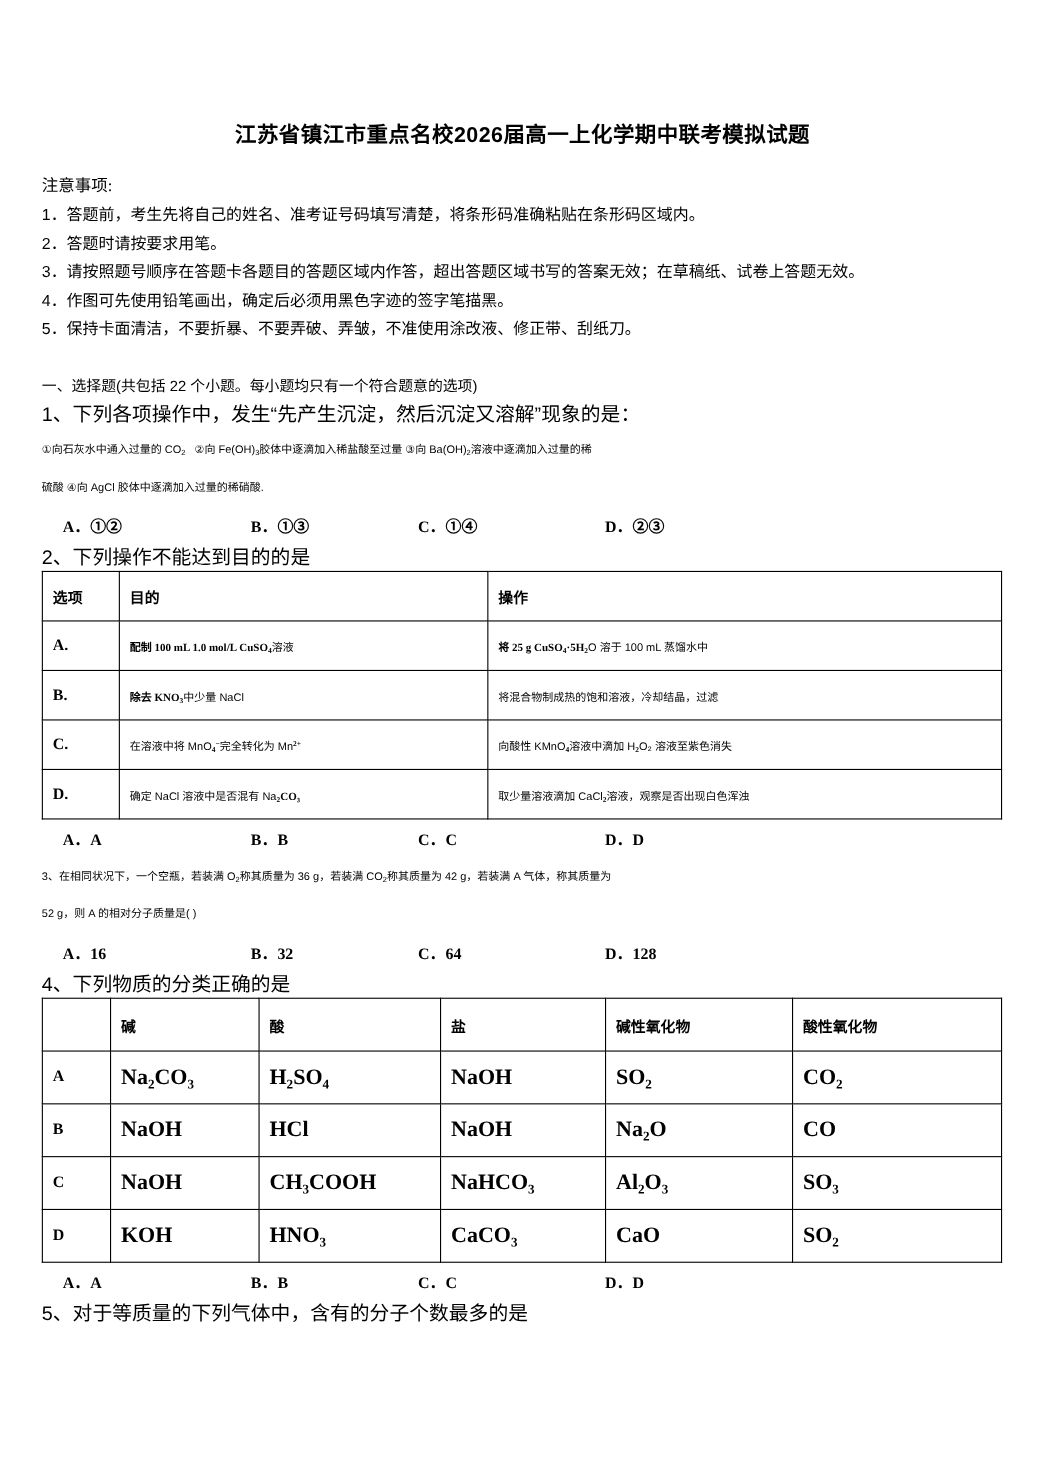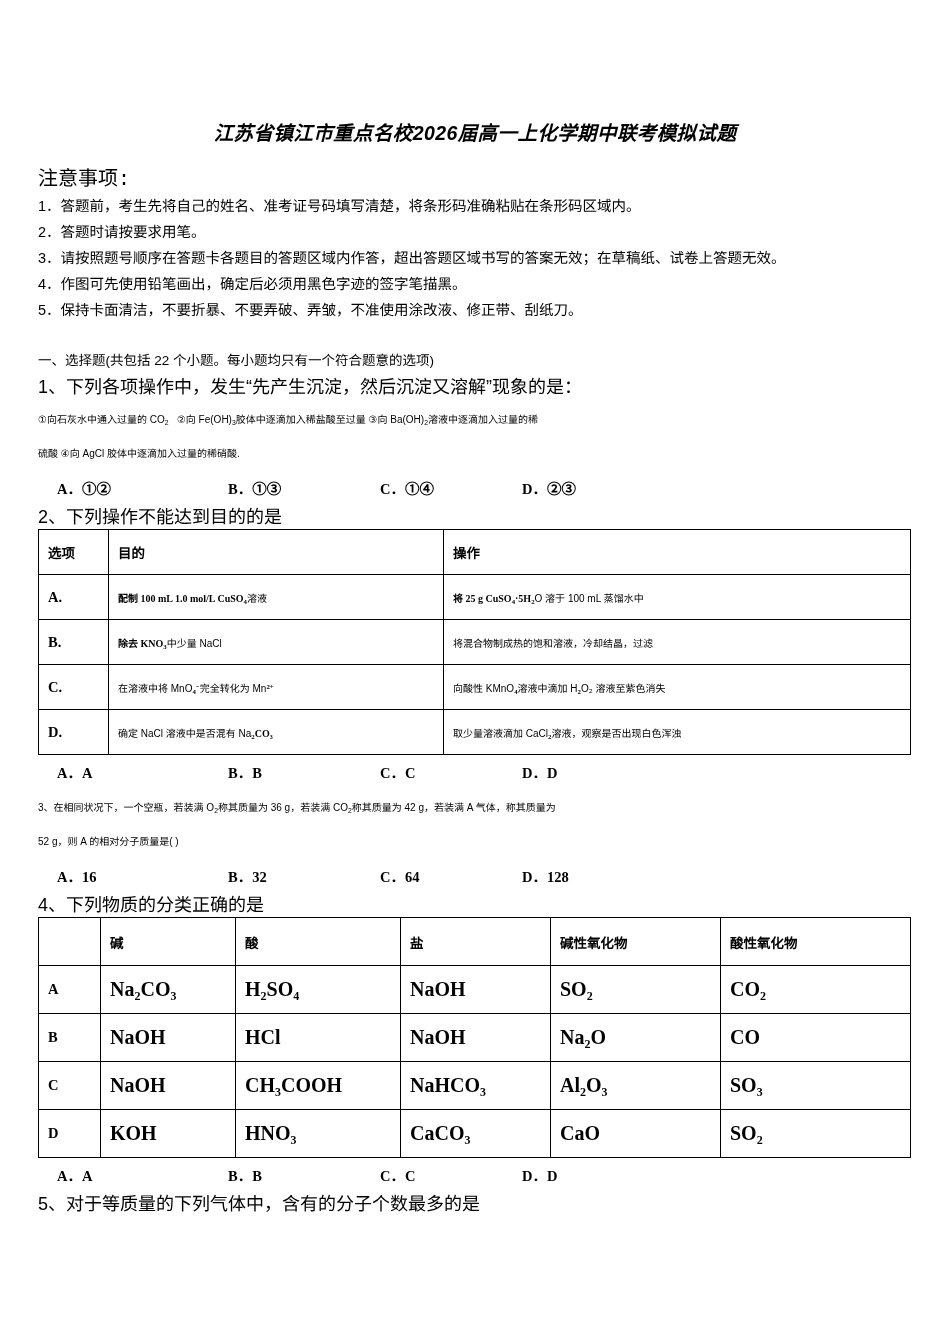--- a/index.html
+++ b/index.html
@@ -19,38 +19,37 @@
     position: relative;
     width: 950px;
     min-height: 1344px;
     box-sizing: border-box;
     padding: 0 38px;
     background: #ffffff;
   }
 
   
   .doc-title {
-    margin: 18px;
+    margin: 8px;
     padding-top: 104px;
     text-align: center;
     font-family: "Liberation Sans", "DejaVu Sans", sans-serif;
     font-size: 19.5px;
     font-weight: bold;
     letter-spacing: 0.4px;
     line-height: 1.2;
-    font-style: italic;
   }
 
   
   .notice {
     margin-top: 22px;
   }
   .notice-head {
-    font-family: Liberation Mono, monospace;
-    font-size: 20px;
+    font-family: Liberation Serif, serif;
+    font-size: 15px;
     line-height: 26px;
   }
   .notice-item {
     font-family: "Liberation Sans", "DejaVu Sans", sans-serif;
     font-size: 14.5px;
     line-height: 26px;
     white-space: nowrap;
   }
 
   
@@ -88,21 +87,21 @@
     font-size: 14.5px;
   }
   .options .opt {
     position: absolute;
     top: 0;
     white-space: nowrap;
   }
   .opt-0 { left: 19px; }
   .opt-1 { left: 190px; }
   .opt-2 { left: 342px; }
-  .opt-3 { left: 484px; }
+  .opt-3 { left: 512px; }
 
   
   table.grid {
     border-collapse: collapse;
     width: 872px;
     table-layout: fixed;
   }
   table.grid td, table.grid th {
     border: 1px solid #000000;
     padding: 6px 9px;

